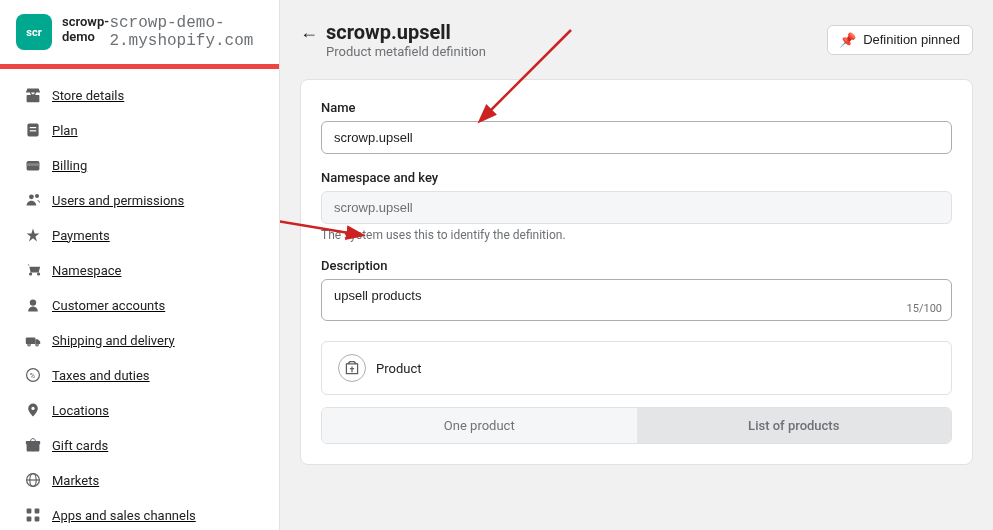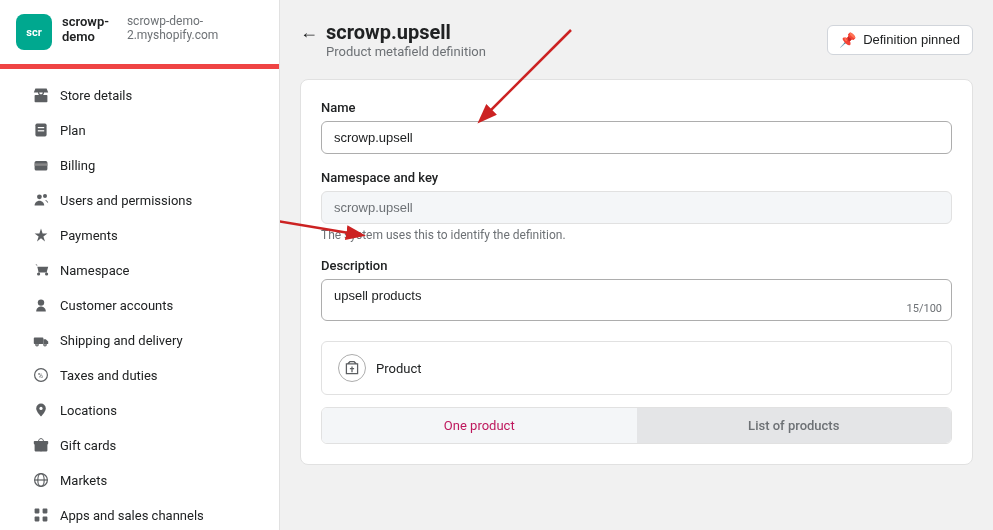--- a/index.html
+++ b/index.html
@@ -32,23 +32,23 @@
       align-items: center;
       justify-content: center;
       color: white;
       font-size: 11px;
       font-weight: 700;
       flex-shrink: 0;
     }
 
     .store-info { display: flex; }
     .store-name { font-size: 13px; font-weight: 600; color: #202223; }
-    .store-url { font-size: 12px; color: #6d7175; }
-
-    .nav-list { list-style: none; padding: 8px 8px; overflow-y: auto; }
+    .store-url { font-size: 16px; color: #6d7175; font-family: Liberation Mono, monospace; }
+
+    .nav-list { list-style: none; padding: 8px 0; overflow-y: auto; text-decoration: underline; }
     .nav-item {
       display: flex;
       align-items: center;
       gap: 10px;
       padding: 8px 16px;
       font-size: 13px;
       color: #202223;
       cursor: pointer;
       border-radius: 6px;
       margin: 1px 8px;
@@ -240,21 +240,21 @@
       font-size: 13px;
       text-align: center;
       cursor: pointer;
       border: none;
       outline: none;
       font-family: inherit;
     }
 
     .toggle-btn.inactive {
       background: #f4f6f8;
-      color: #be185d;
+      color: #737373;
     }
 
     .toggle-btn.active {
       background: #e4e5e7;
       color: #6d7175;
       font-weight: 500;
     }
   </style>
 </head>
 <body>

